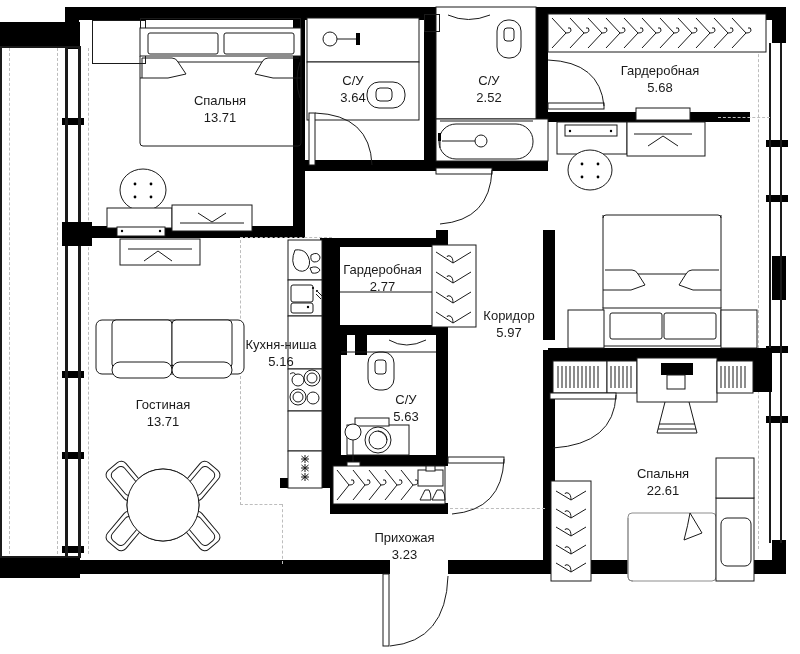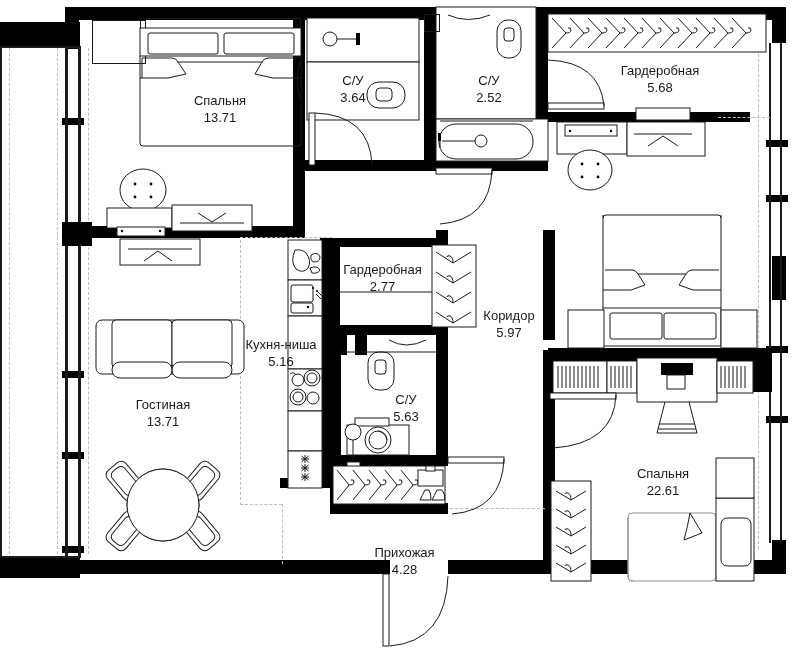--- a/index.html
+++ b/index.html
@@ -423,22 +423,22 @@
       <path d="M353 470 L365 485 L353 500 M365 485 Q370 485 370 482 Q370 479 367 480"></path>
       <path d="M369 470 L381 485 L369 500 M381 485 Q386 485 386 482 Q386 479 383 480"></path>
       <path d="M385 470 L397 485 L385 500 M397 485 Q402 485 402 482 Q402 479 399 480"></path>
       <path d="M401 470 L413 485 L401 500 M413 485 Q418 485 418 482 Q418 479 415 480"></path>
     </g>
     <rect class="fillw" x="418" y="470" width="25" height="16"></rect>
     <rect class="fillw" x="426" y="466" width="9" height="5"></rect>
     <path class="stroke" d="M425 490 Q422 496 420 500 L431 500 Q431 493 429 490 Z"></path>
     <path class="stroke" d="M437 490 Q434 496 432 500 L445 500 Q445 493 442 490 Z"></path>
   </svg>
-  <div class="lbl" style="left:352px;top:544px;width:105px;">
+  <div class="lbl" style="left:352px;top:529px;width:105px;">
     <span class="n">Прихожая</span>
-    <span class="n">4.28</span>
+    <span class="n">3.23</span>
   </div>
   <svg style="left:0;top:0;width:800px;height:654px;">
     <rect class="fillw" x="383" y="574" width="6" height="72"></rect>
     <path class="stroke" d="M448 576 Q446 641 390 646"></path>
   </svg>
 
 </div>
 
 </body></html>

